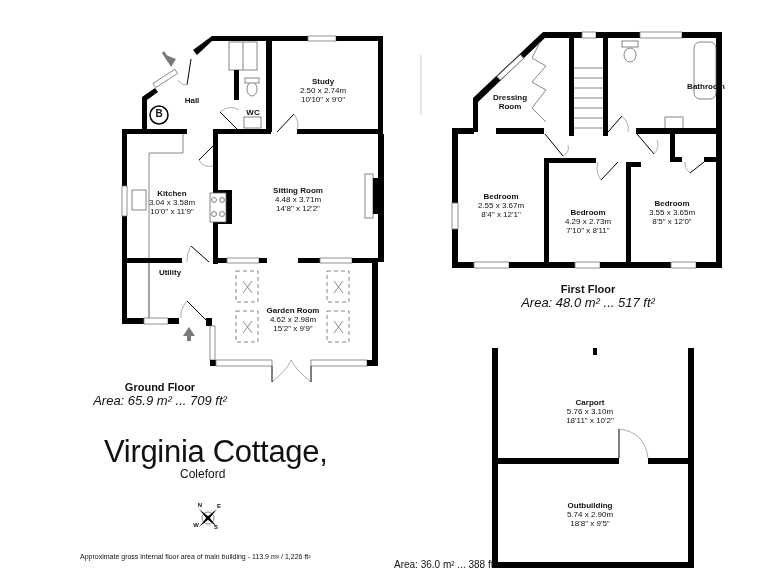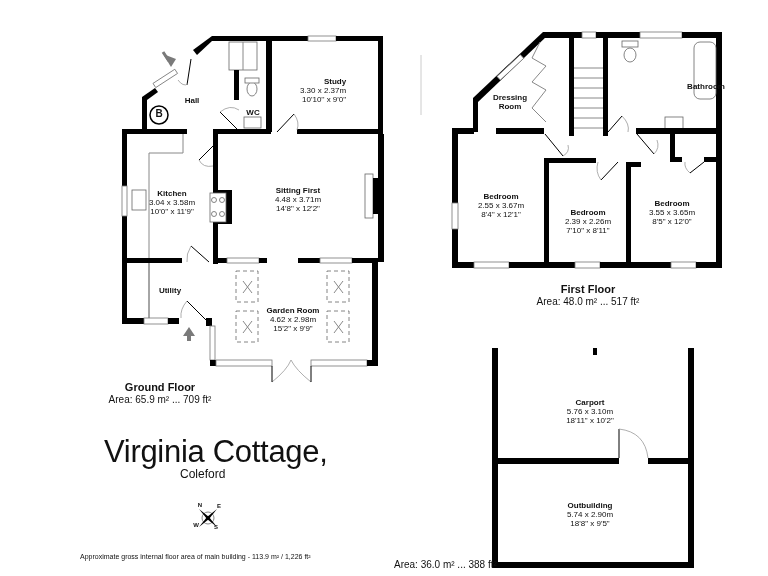--- a/index.html
+++ b/index.html
@@ -9,21 +9,21 @@
   .thin { stroke:#000; stroke-width:1; fill:none; }
   .grey { stroke:#888; stroke-width:1; fill:none; }
   .win { fill:#fff; stroke:#777; stroke-width:0.8; }
   .door-arc { stroke:#999; stroke-width:0.8; fill:none; }
   .fixture { fill:#fff; stroke:#666; stroke-width:0.8; }
   .dash { stroke:#666; stroke-width:0.8; fill:none; stroke-dasharray:4 3; }
   .lbl { position:absolute; text-align:center; transform:translateX(-50%); white-space:nowrap; line-height:1.15; }
   .room-name { font-weight:bold; font-size:8px; }
   .room-dim { font-size:8px; }
   .floor-title { font-weight:bold; font-size:11px; }
-  .floor-area { font-size:10px; }
+  .floor-area { font-size:13px;font-style:italic; }
   .title { position:absolute; left:104px; top:434px; font-size:31px; letter-spacing:-0.3px; }
   .subtitle { position:absolute; left:180px; top:467px; font-size:12px; }
   .footnote { position:absolute; left:80px; top:553px; font-size:7px; white-space:nowrap; }
   .area-out { position:absolute; left:394px; top:559px; font-size:10px; white-space:nowrap; }
 </style>
 </head>
 <body>
 
 <svg class="plan" viewBox="0 0 768 576" xmlns="http://www.w3.org/2000/svg">
 
@@ -205,36 +205,36 @@
     <circle r="6" fill="none" stroke="#888" stroke-width="1"></circle>
     <path d="M-9,-9 L1,-1 L9,9 L-1,1 Z" fill="#000"></path>
     <path d="M9,-9 L1,1 L-9,9 L-1,-1 Z" fill="#000"></path>
   </g>
 </svg>
 
 <div class="lbl room-name" style="left:192px;top:96px;text-align:center;">Hall</div>
 <div class="lbl room-name" style="left:253px;top:100px;margin-top:8px;">WC</div>
 <div class="lbl" style="left:159px;top:108px;font-weight:bold;font-size:10px;">B</div>
 
-<div class="lbl" style="left:323px;top:77px;text-align:right;">
+<div class="lbl" style="left:323px;top:77px;">
   <div class="room-name">Study</div>
-  <div class="room-dim">3.30 x 2.37m</div>
+  <div class="room-dim">2.50 x 2.74m</div>
   <div class="room-dim">10'10'' x 9'0"</div>
 </div>
 <div class="lbl" style="left:172px;top:189px;">
   <div class="room-name">Kitchen</div>
   <div class="room-dim">3.04 x 3.58m</div>
   <div class="room-dim">10'0'' x 11'9"</div>
 </div>
 <div class="lbl" style="left:298px;top:186px;">
-  <div class="room-name">Sitting First</div>
+  <div class="room-name">Sitting Room</div>
   <div class="room-dim">4.48 x 3.71m</div>
   <div class="room-dim">14'8" x 12'2"</div>
 </div>
-<div class="lbl room-name" style="left:170px;top:286px;">Utility</div>
+<div class="lbl room-name" style="left:170px;top:268px;">Utility</div>
 <div class="lbl" style="left:293px;top:306px;">
   <div class="room-name">Garden Room</div>
   <div class="room-dim">4.62 x 2.98m</div>
   <div class="room-dim">15'2" x 9'9"</div>
 </div>
 <div class="lbl" style="left:160px;top:381px;">
   <div class="floor-title">Ground Floor</div>
   <div class="floor-area">Area: 65.9 m² ... 709 ft²</div>
 </div>
 
@@ -243,21 +243,21 @@
   <div class="room-name">Room</div>
 </div>
 <div class="lbl room-name" style="left:658px;top:82px;margin-left:48px;">Bathroom</div>
 <div class="lbl" style="left:501px;top:192px;">
   <div class="room-name">Bedroom</div>
   <div class="room-dim">2.55 x 3.67m</div>
   <div class="room-dim">8'4'' x 12'1"</div>
 </div>
 <div class="lbl" style="left:588px;top:208px;">
   <div class="room-name">Bedroom</div>
-  <div class="room-dim">2.39 x 2.26m</div>
+  <div class="room-dim">4.29 x 2.73m</div>
   <div class="room-dim">7'10" x 8'11"</div>
 </div>
 <div class="lbl" style="left:672px;top:199px;">
   <div class="room-name">Bedroom</div>
   <div class="room-dim">3.55 x 3.65m</div>
   <div class="room-dim">8'5" x 12'0"</div>
 </div>
 <div class="lbl" style="left:588px;top:283px;">
   <div class="floor-title">First Floor</div>
   <div class="floor-area">Area: 48.0 m² ... 517 ft²</div>

